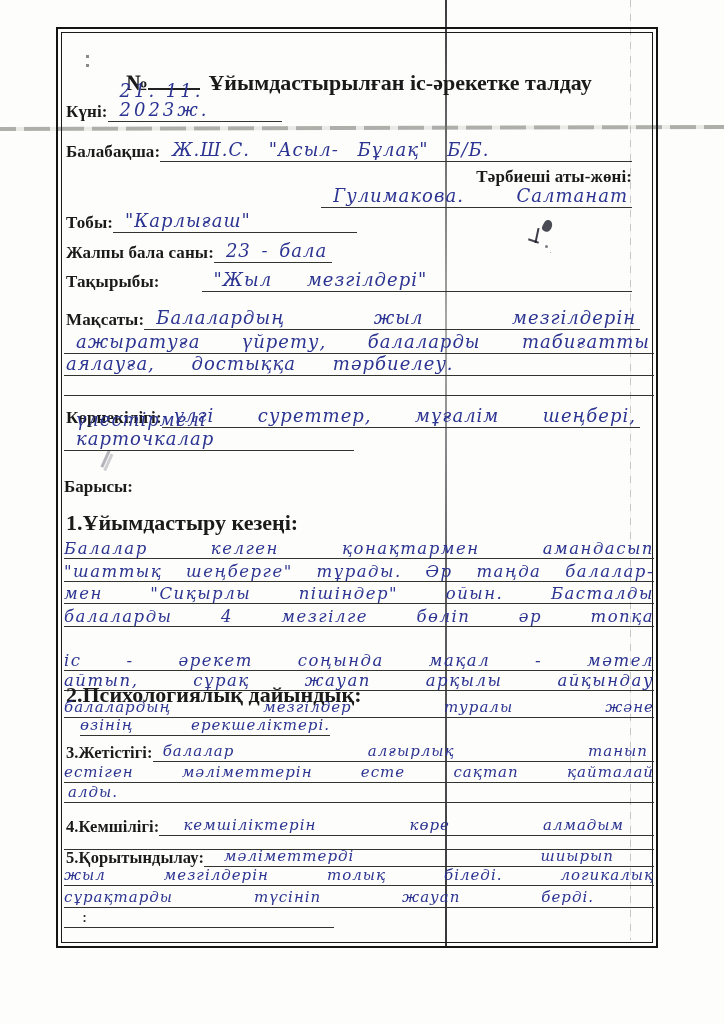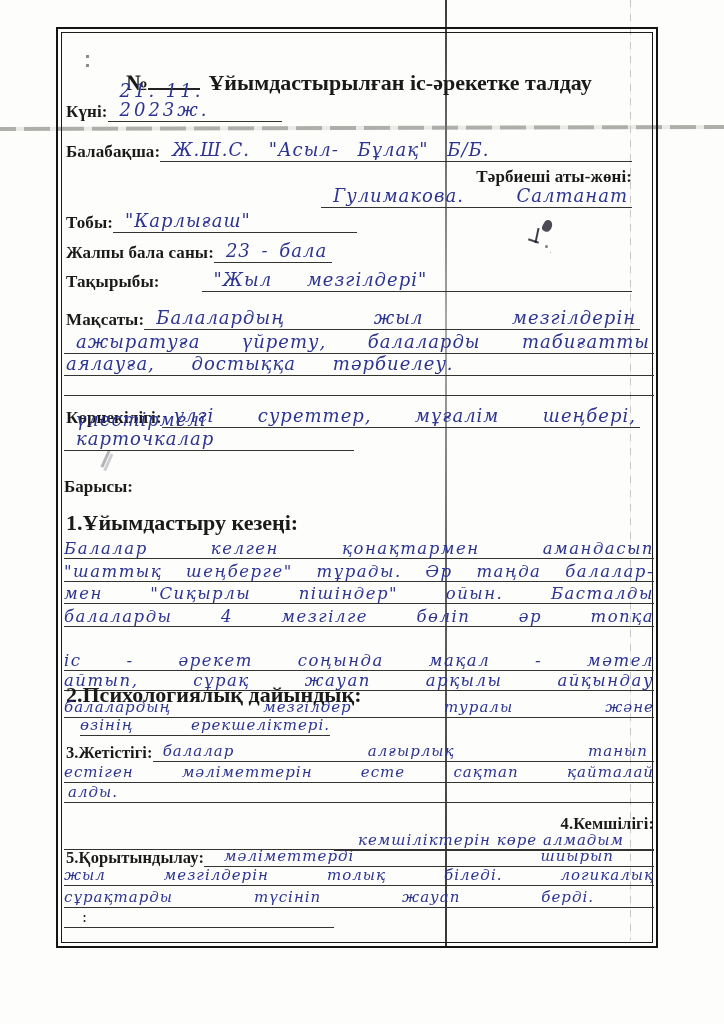--- a/index.html
+++ b/index.html
@@ -167,21 +167,21 @@
     <span class="lbl" style="font-size:16.5px;">3.Жетістігі:</span>
     <span class="hw s2size uline fill spread" style="padding:0 6px 1px 10px;">балалар алғырлық танып</span>
   </div>
   <div class="hwline" style="left:64px; top:762px; height:20px; width:590px;">
     <span class="hw s2size spread">естіген мәліметтерін есте сақтап қайталай</span>
   </div>
   <div class="hwline" style="left:64px; top:782px; height:20px; width:590px;">
     <span class="hw s2size" style="width:auto; padding-left:4px;">алды.</span>
   </div>
 
-  <div class="row" style="left:66px; top:815px; height:21px; width:588px;flex-direction:column;">
+  <div class="row" style="left:66px; top:815px; height:21px; width:588px;">
     <span class="lbl" style="font-size:16.5px;">4.Кемшілігі:</span>
     <span class="hw s2size uline fill spread" style="padding:0 30px 1px 24px;">кемшіліктерін көре алмадым</span>
   </div>
   <div class="hwline" style="left:64px; top:836px; height:13px; width:590px;"></div>
 
   <div class="row" style="left:66px; top:849px; height:18px; width:588px;">
     <span class="lbl" style="font-size:16.5px;">5.Қорытындылау:</span>
     <span class="hw s2size uline fill spread" style="padding:0 40px 1px 20px;">мәліметтерді шиырып</span>
   </div>
   <div class="hwline" style="left:64px; top:867px; height:18px; width:590px;">

